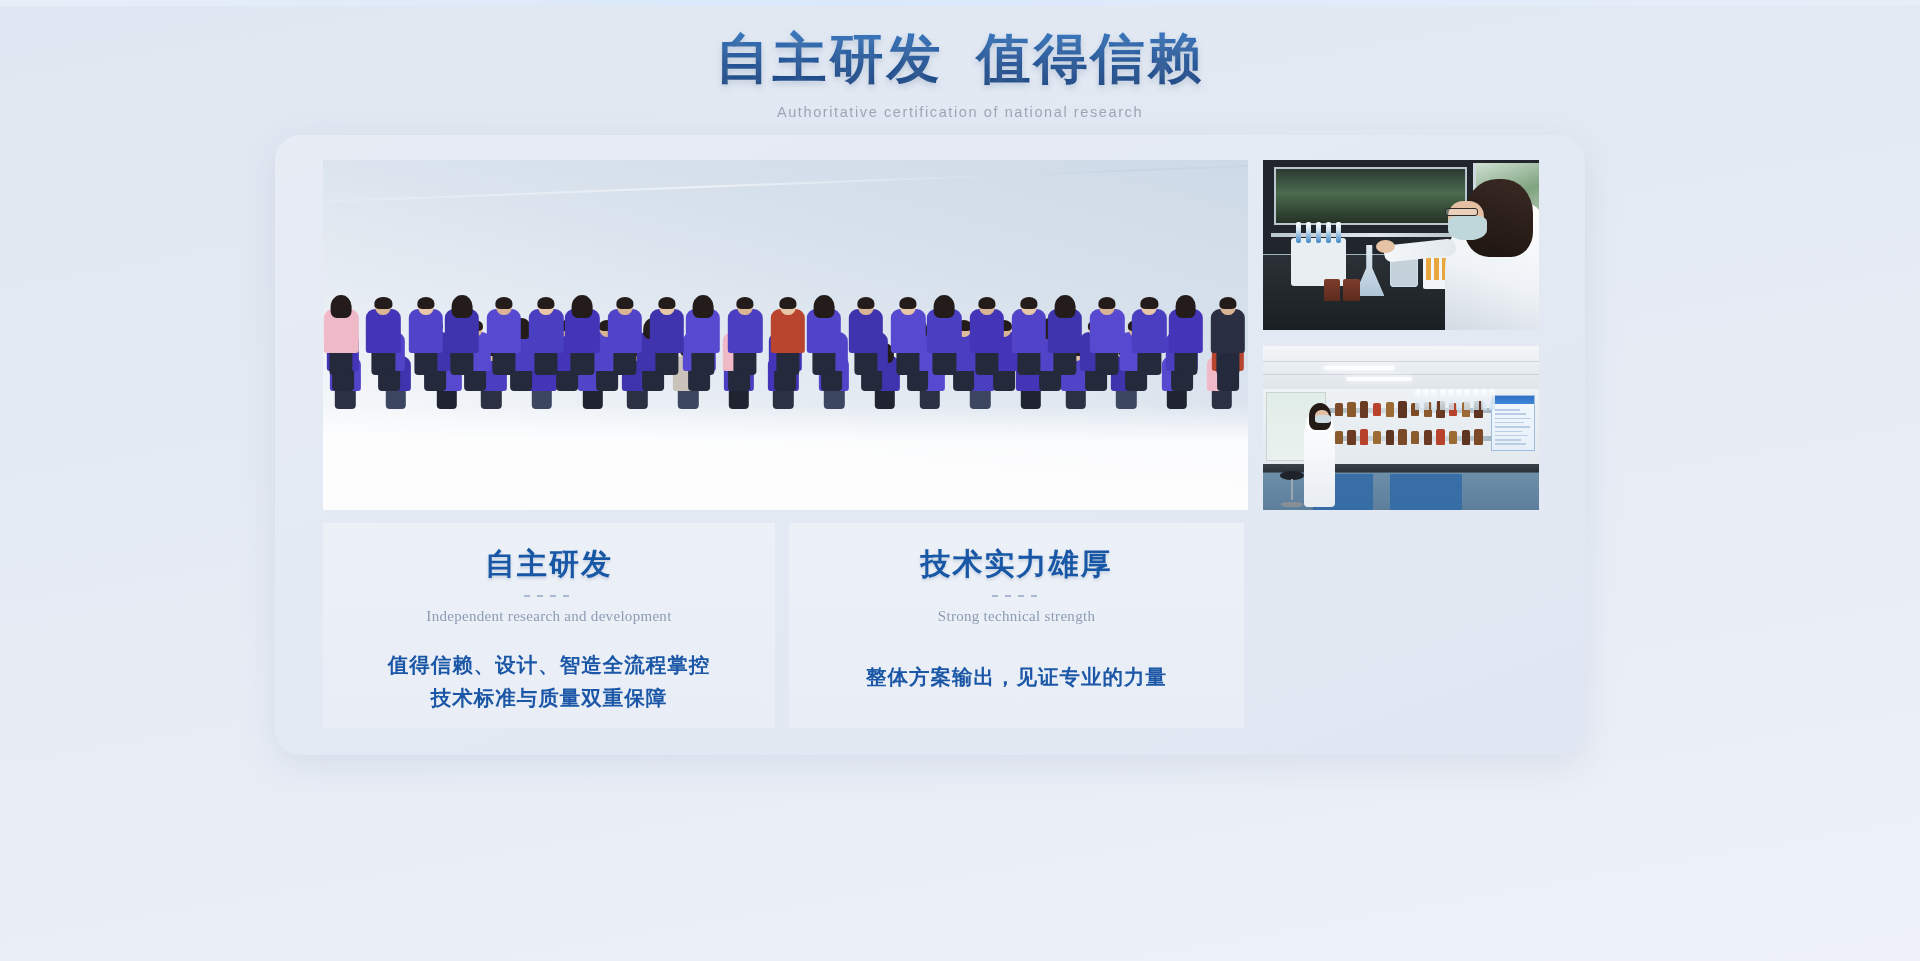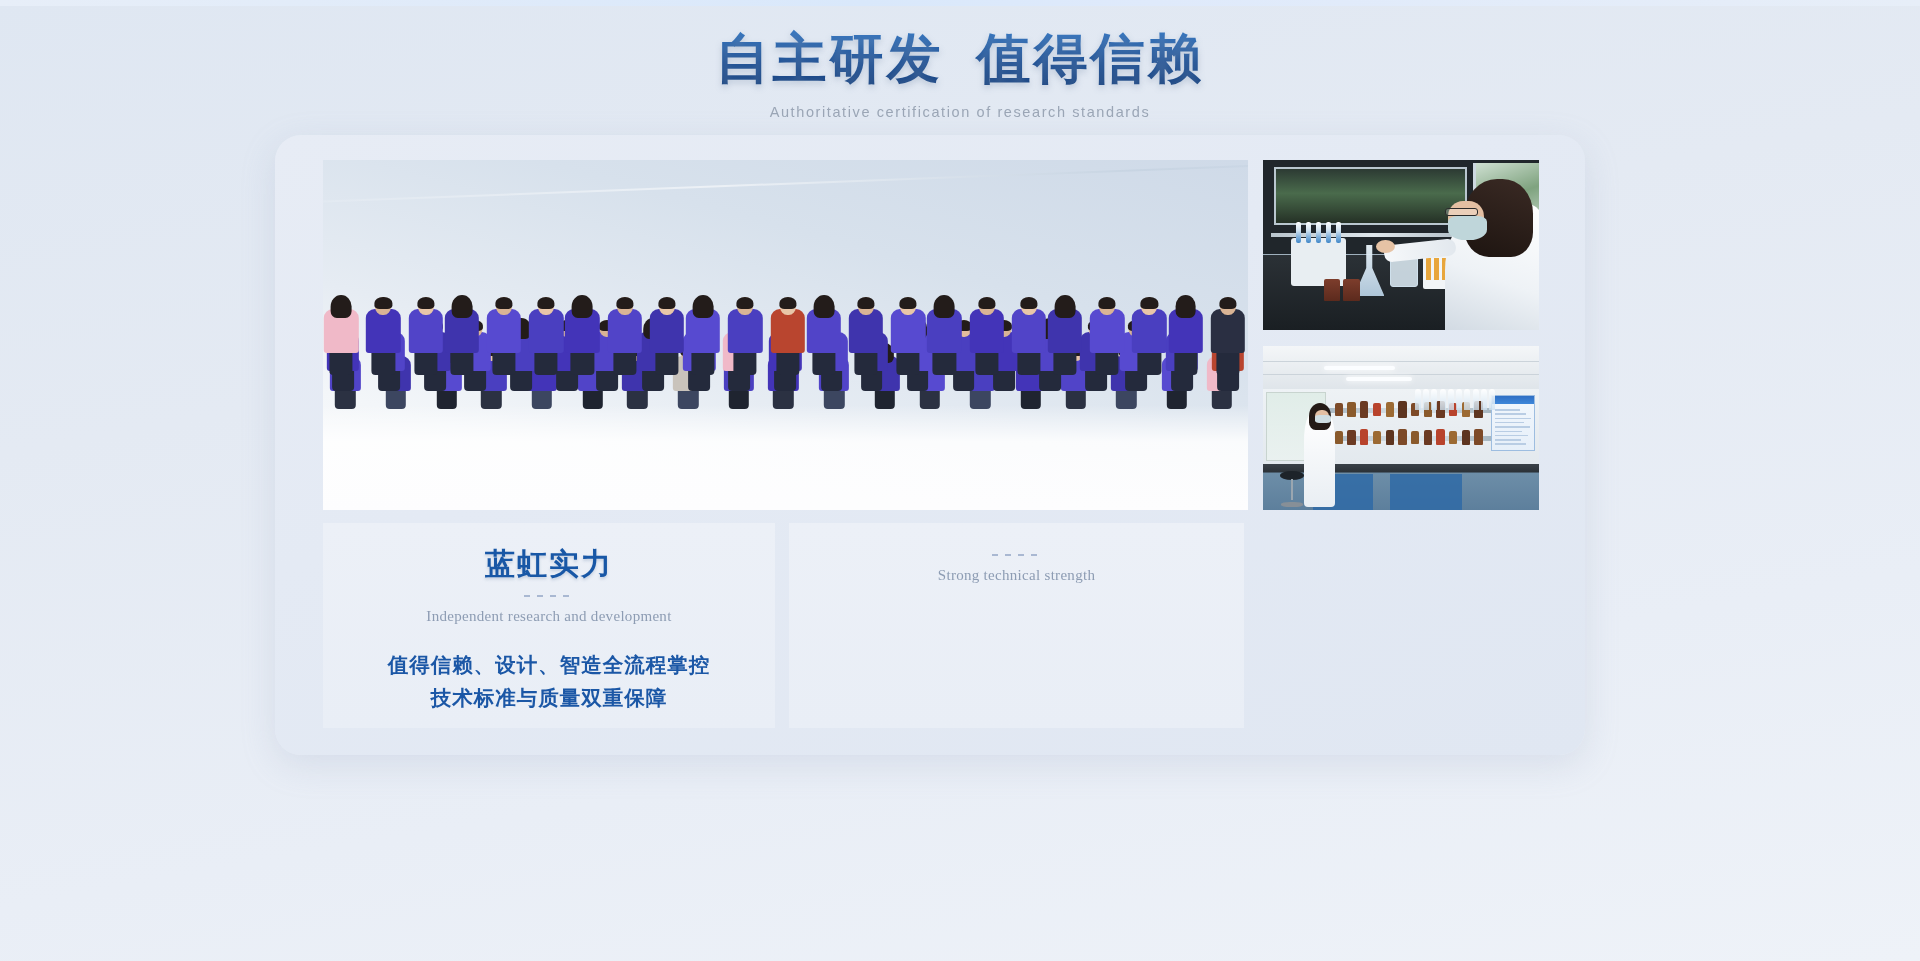--- a/index.html
+++ b/index.html
@@ -294,21 +294,21 @@
   }
   .f-desc.single{ margin-top:36px; }
 </style>
 </head>
 <body>
 
 <div class="top-glow"></div>
 
 <div class="header">
   <div class="main-title">自主研发  值得信赖</div>
-  <div class="sub-title">Authoritative certification of research standards</div>
+  <div class="sub-title">Authoritative certification of national research</div>
 </div>
 
 <div class="panel">
 
   <div class="media">
 
     <div class="photo photo-team">
       <div class="team-bg"></div>
       <div class="team-sheen"></div>
       <div class="crowd" id="crowd">
@@ -801,26 +801,28 @@
             <div class="glassware" style="left: 82%; top: 26%; height: 13%;"></div>
           </div>
       </div>
 
     </div>
   </div>
 
   <div class="features">
 
     <div class="fcard">
-      <div class="f-title">蓝虹实力</div>
+      <div class="f-title">自主研发</div>
       <div class="f-dash"></div>
       <div class="f-en">Independent research and development</div>
       <div class="f-desc">值得信赖、设计、智造全流程掌控
 技术标准与质量双重保障</div>
     </div>
 
     <div class="fcard wide">
+      <div class="f-title">技术实力雄厚</div>
       <div class="f-dash"></div>
       <div class="f-en">Strong technical strength</div>
+      <div class="f-desc single">整体方案输出，见证专业的力量</div>
     </div>
 
   </div>
 </div>
 
 </body></html>

